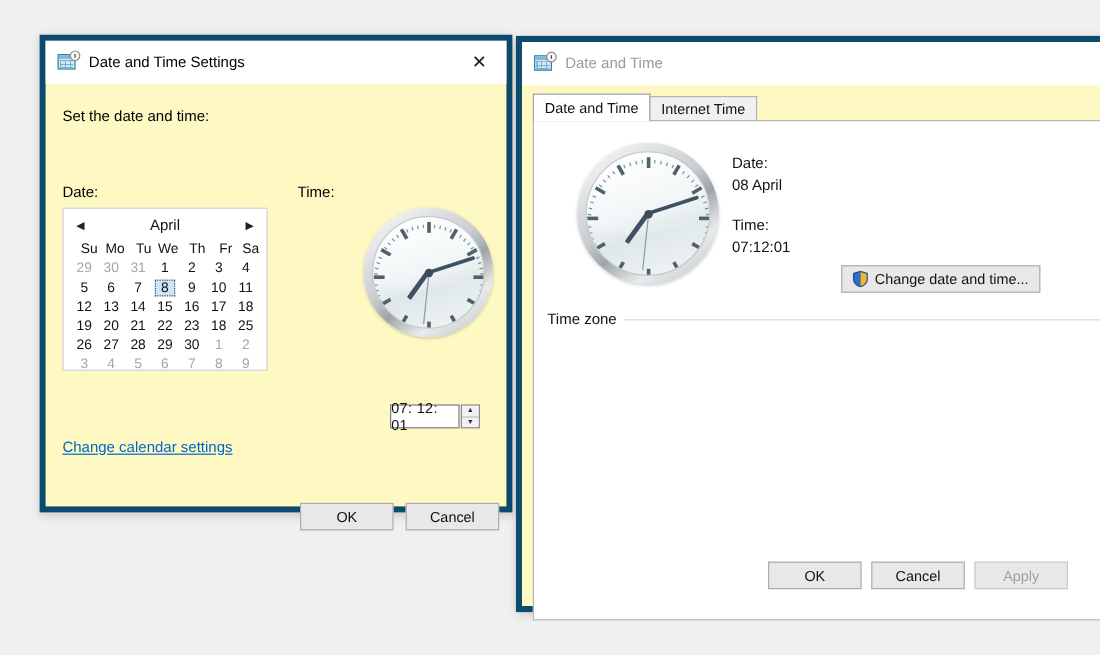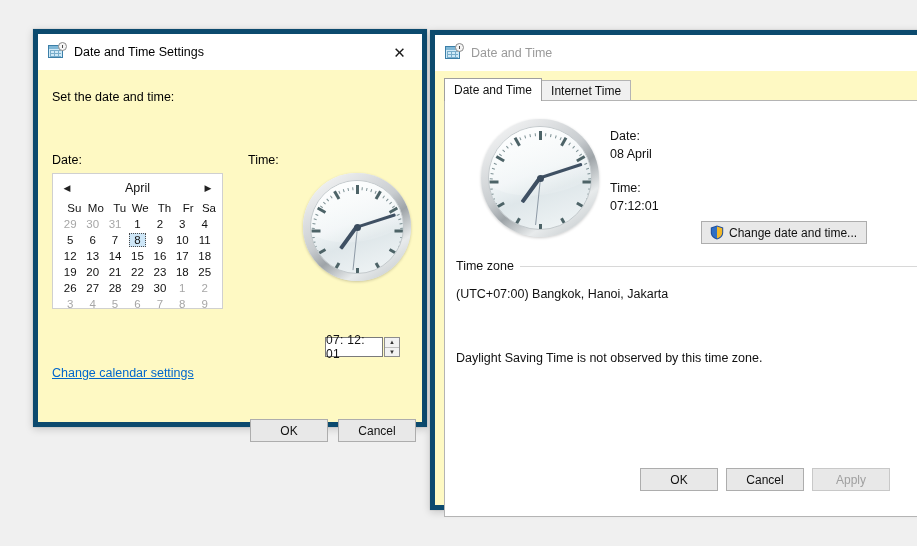--- a/index.html
+++ b/index.html
@@ -666,24 +666,22 @@
           </svg>
         </span>
         <span>Change date and time...</span>
       </div>
 
       <div class="group-line" style="top:158px;">
         <span class="gl-text">Time zone</span>
         <span class="gl-rule"></span>
       </div>
 
-      <div class="info-label" style="left:11px; top:186px;">(UTC+07:00) Bangkok, Hanoi, Jakarta</div>
-
-
-      <div class="info-label" style="left:11px; top:250px;">Daylight Saving Time is not observed by this time zone.</div>
+
+
     </div>
 
     <div class="footer-btns">
       <div class="btn abs" style="left:205px; top:9px; width:78px; height:23px;">OK</div>
       <div class="btn abs" style="left:291px; top:9px; width:78px; height:23px;">Cancel</div>
       <div class="btn abs disabled" style="left:377px; top:9px; width:78px; height:23px;">Apply</div>
     </div>
   </div>
 </div>
 

